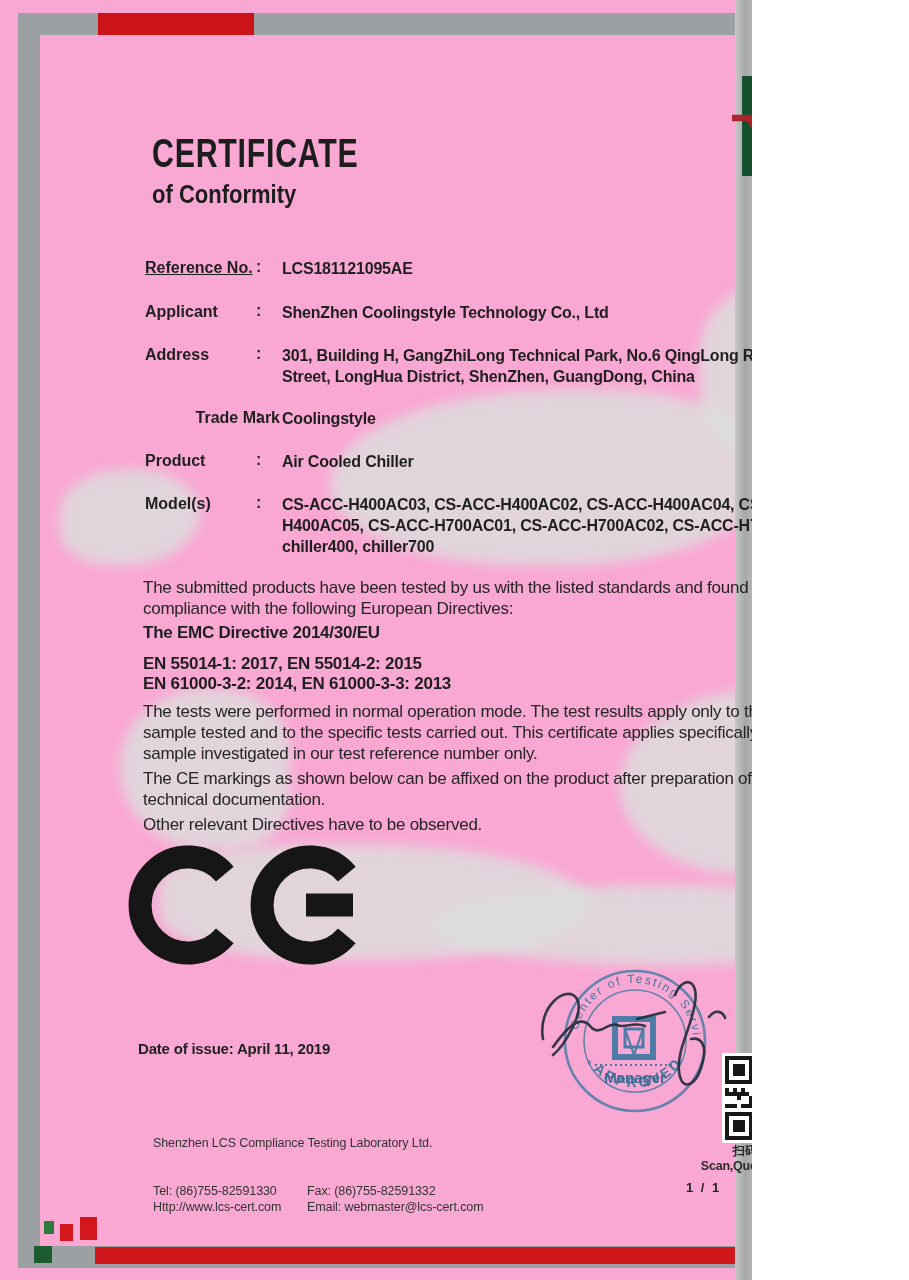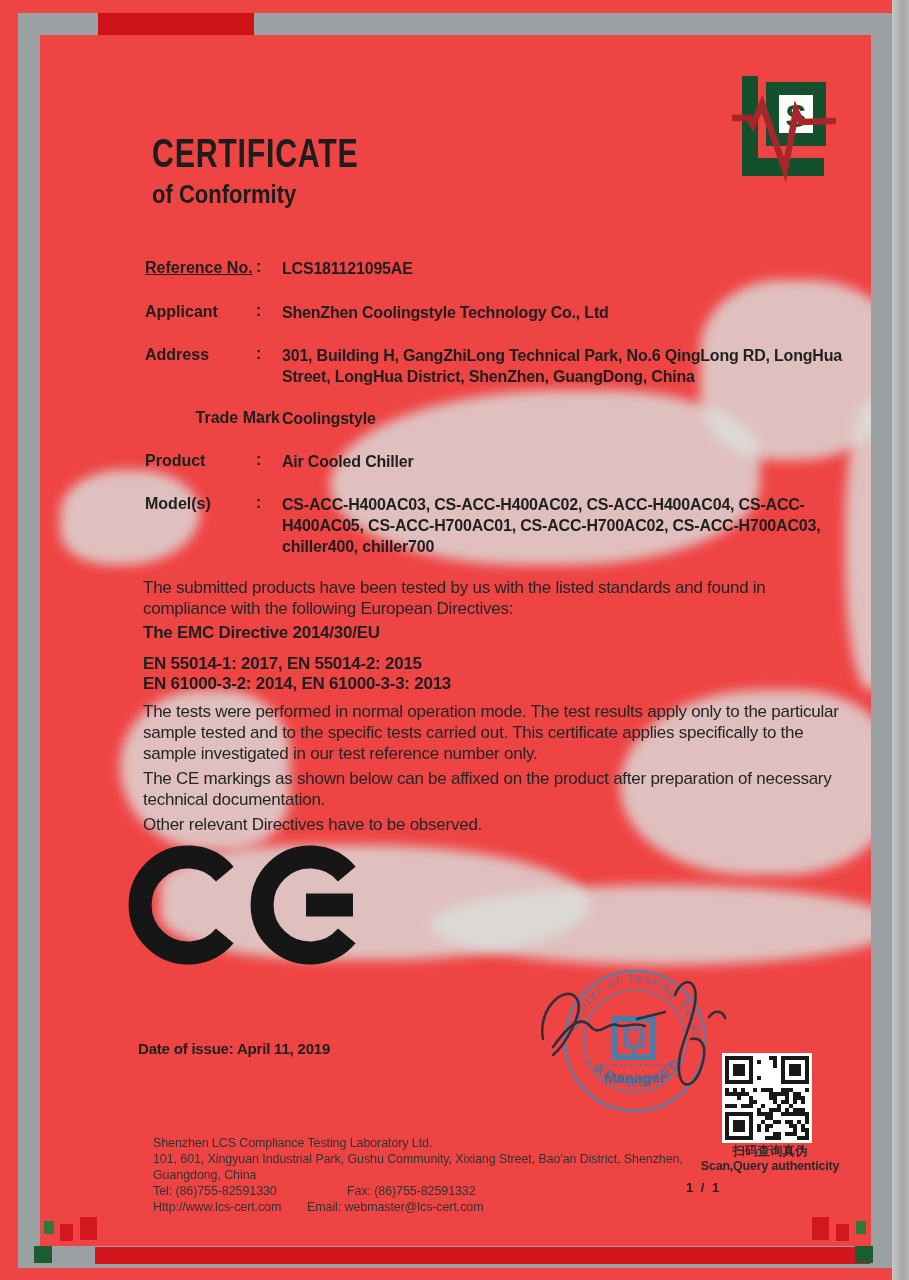--- a/index.html
+++ b/index.html
@@ -1,18 +1,18 @@
 <!DOCTYPE html>
 <html><head>
 <meta charset="utf-8">
 <style>
   html,body{margin:0;padding:0;background:#ffffff;}
   .canvas{
-    position:relative;width:909px;height:1280px;overflow:hidden;
-    background:#ef4444;
+    position:relative;width:752px;height:1280px;overflow:hidden;
+    background:#f9a8d4;
     font-family:"Liberation Sans","DejaVu Sans",sans-serif;
     color:#222;
   }
   .abs{position:absolute;}
   
   .scan-shadow{right:0;top:0;width:17px;height:1280px;
     background:linear-gradient(90deg,#c8c8c8,#a7a7a7 60%,#b5b5b5);}
   
   .frame{background:#9ba0a3;}
   .red-seg{background:#cd1317;}
@@ -616,19 +616,18 @@
         <div class="qr-cell on"></div>
         <div class="qr-cell on"></div>
       </div>
   </div>
   <div class="abs qr-cap-zh">扫码查询真伪</div>
   <div class="abs qr-cap-en">Scan,Query authenticity</div>
 
   <div class="abs pagination">1 / 1</div>
 
   <div class="abs footer-line" style="left:153px;top:1136px;width:600px;">Shenzhen LCS Compliance Testing Laboratory Ltd.</div>
-  <div class="abs footer-line" style="left:153px;top:1152px;width:560px;">101, 601, Xingyuan Industrial Park, Gushu Community, Xixiang Street, Bao'an District, Shenzhen, Guangdong, China</div>
   <div class="abs footer-line" style="left:153px;top:1184px;">Tel: (86)755-82591330</div>
-  <div class="abs footer-line" style="left:307px;top:1184px;margin-left:40px;">Fax: (86)755-82591332</div>
+  <div class="abs footer-line" style="left:307px;top:1184px;">Fax: (86)755-82591332</div>
   <div class="abs footer-line" style="left:153px;top:1200px;">Http://www.lcs-cert.com</div>
   <div class="abs footer-line" style="left:307px;top:1200px;">Email: webmaster@lcs-cert.com</div>
 
 </div>
 
 </body></html>

